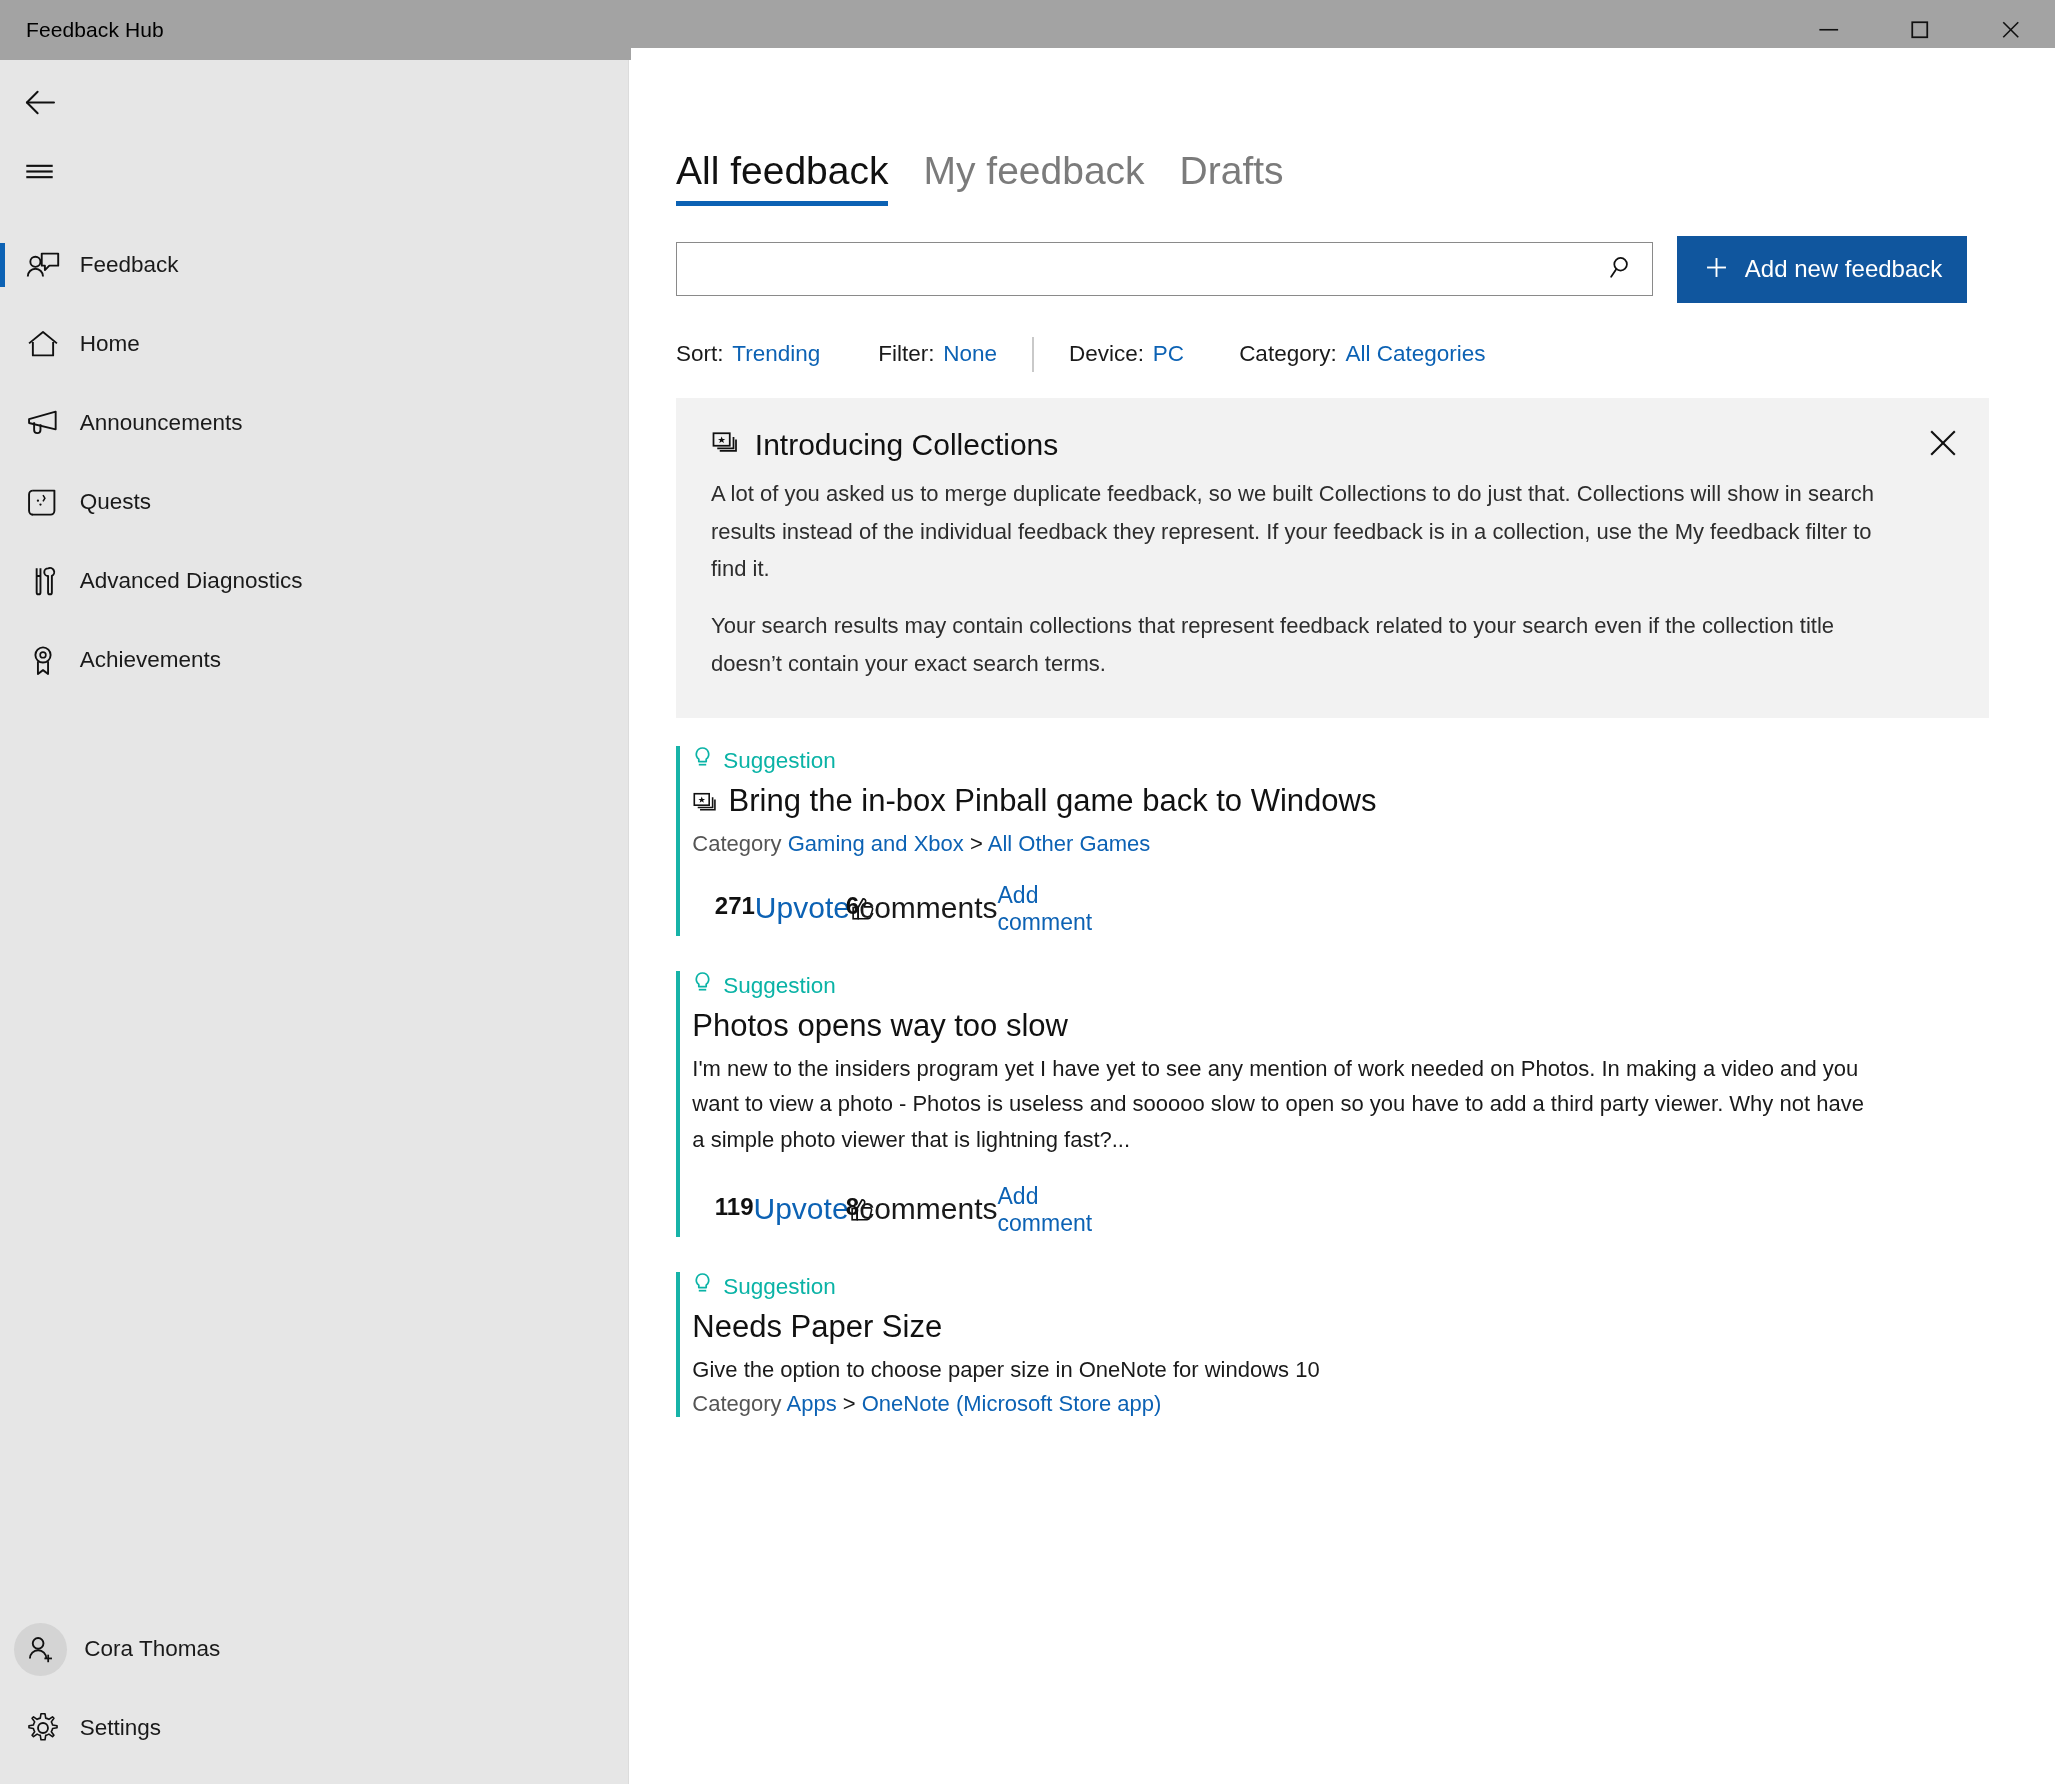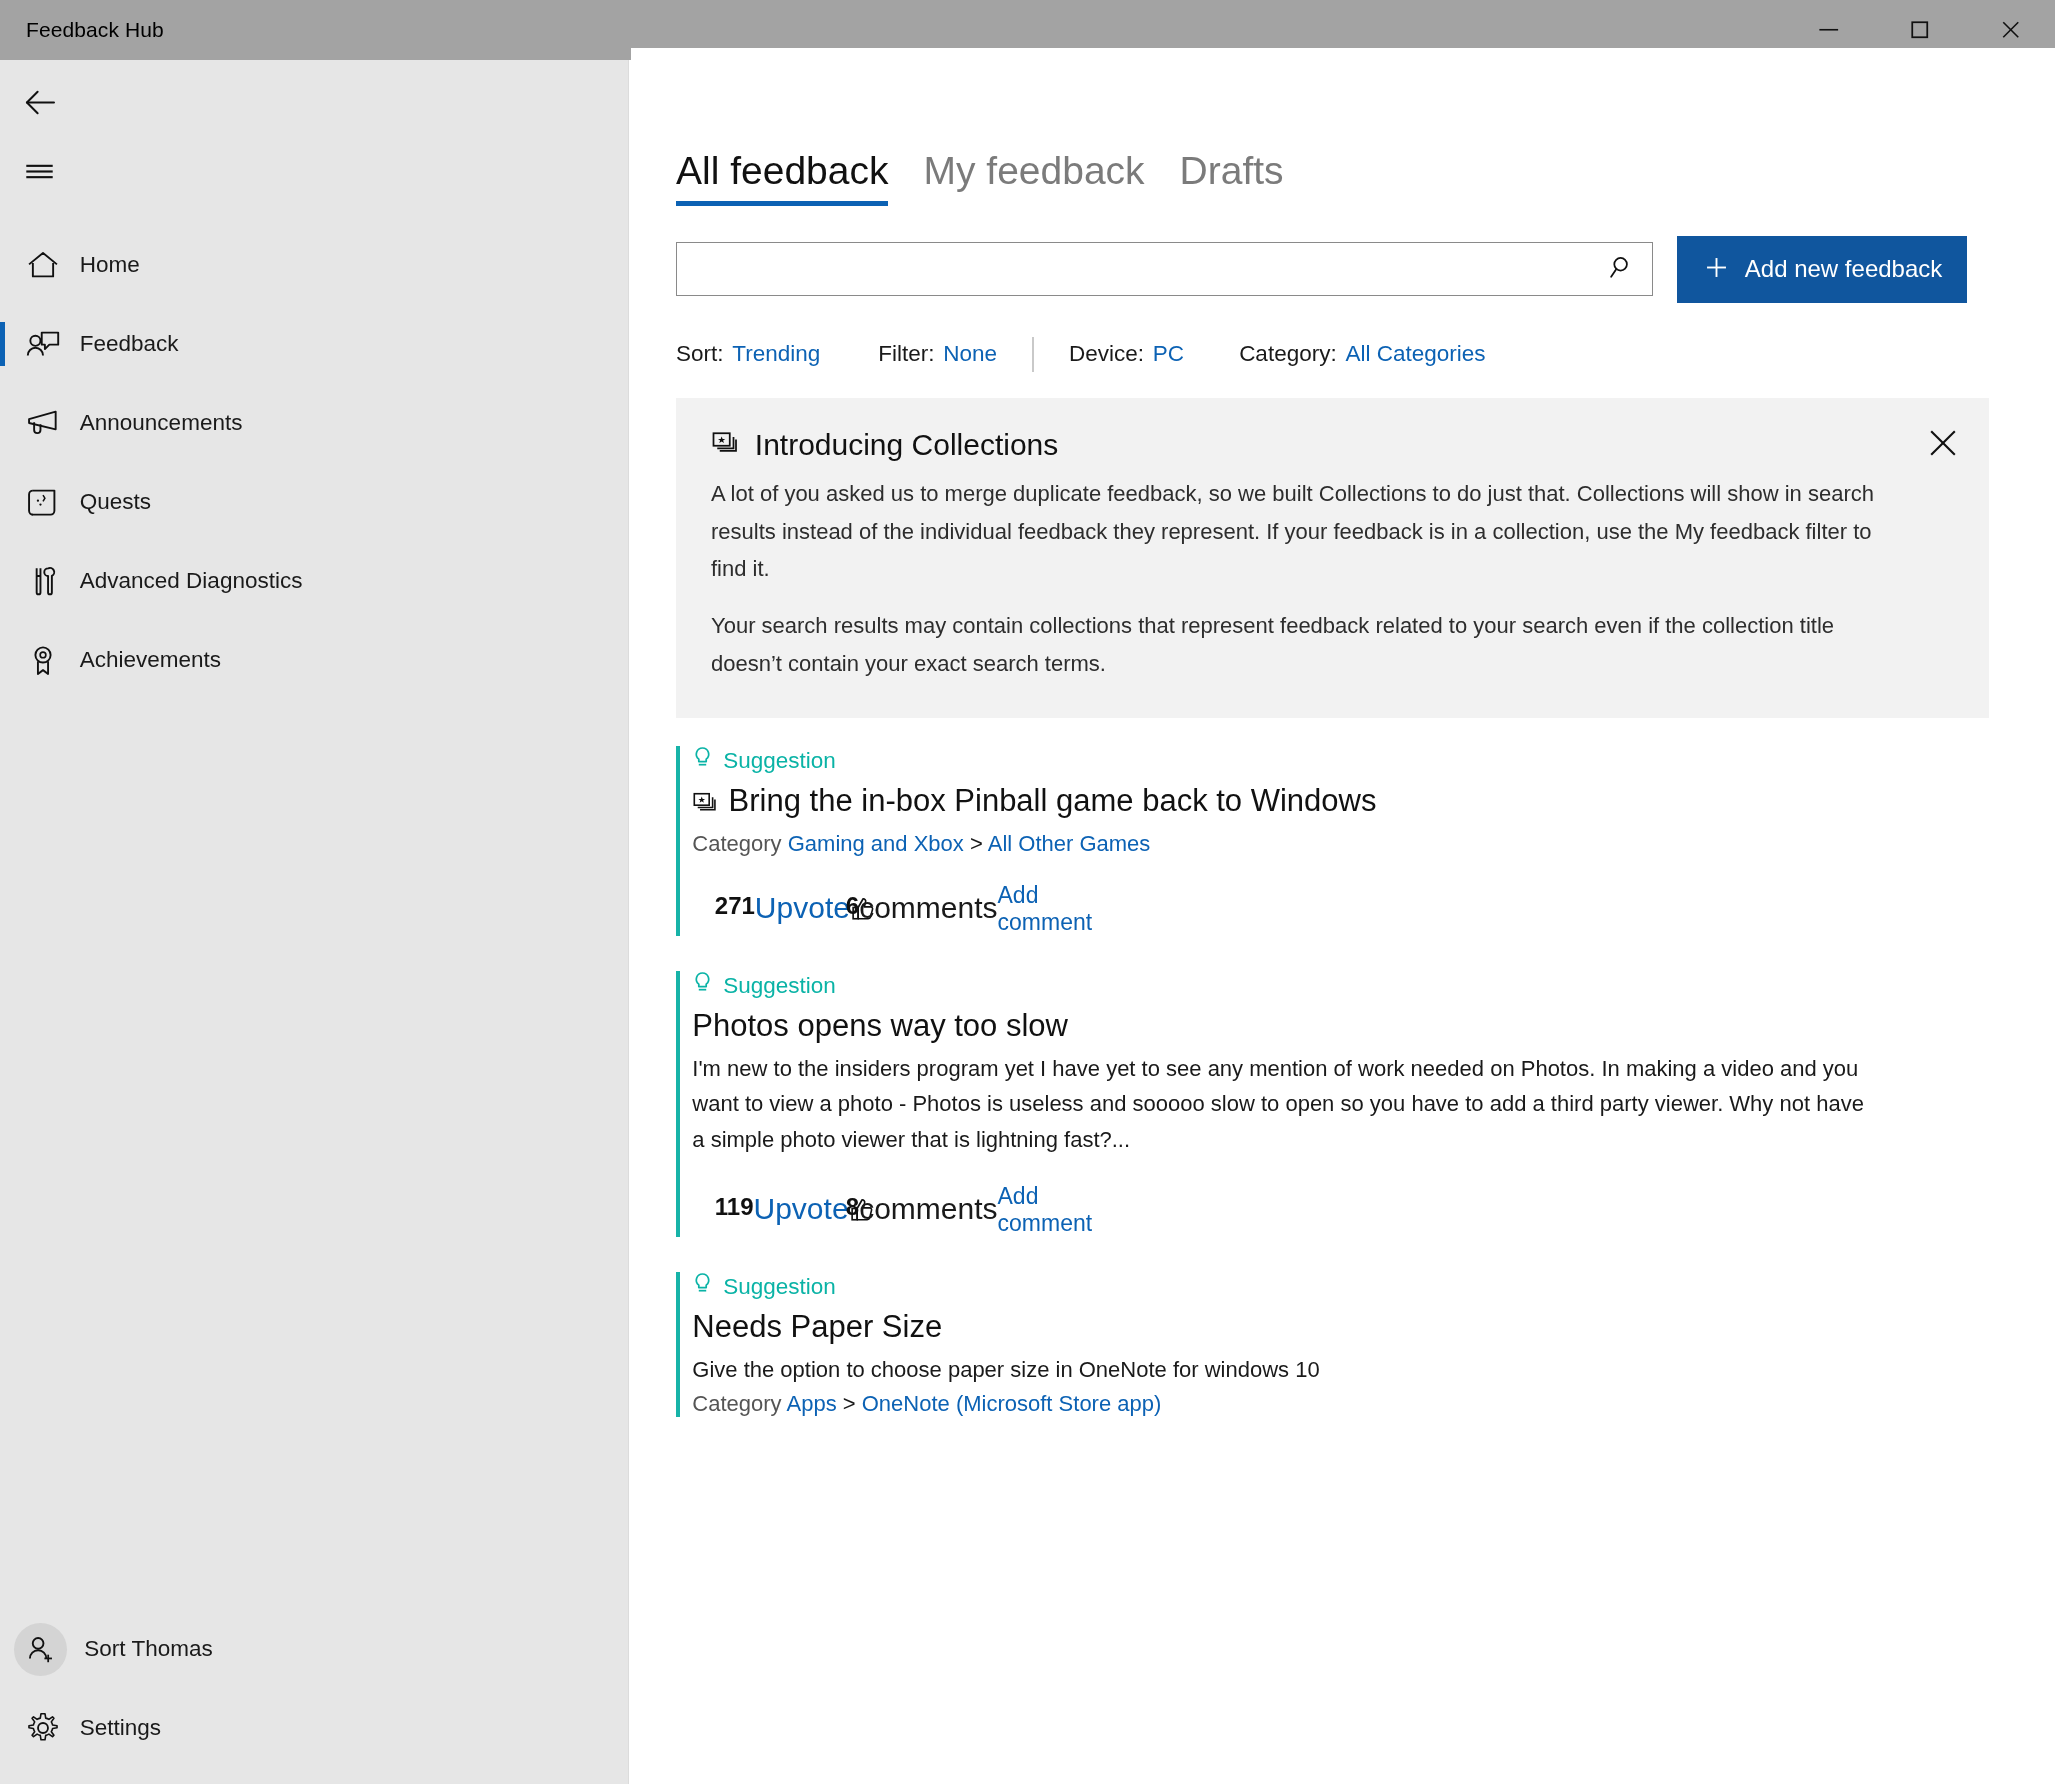--- a/index.html
+++ b/index.html
@@ -221,41 +221,41 @@
   <div class="nav-top-btn">
     <svg width="39" height="39" viewBox="0 0 62 62">
       <line x1="10" y1="22" x2="52" y2="22" stroke="#111" stroke-width="3.4"></line>
       <line x1="10" y1="31" x2="52" y2="31" stroke="#111" stroke-width="3.4"></line>
       <line x1="10" y1="40" x2="52" y2="40" stroke="#111" stroke-width="3.4"></line>
     </svg>
   </div>
 
   <div class="nav-list">
 
-    <div class="nav-item">
-
-      <span class="nav-icon">
-        <svg width="38" height="38" viewBox="0 0 60 60">
-          <path d="M8 29 L30 11 L52 29" fill="none" stroke="#111" stroke-width="3" stroke-linejoin="round"></path>
-          <path d="M14 27 V48 H46 V27" fill="none" stroke="#111" stroke-width="3" stroke-linejoin="round"></path>
-        </svg>
-      </span>
-      <span class="nav-label">Home</span>
-    </div>
-
     <div class="nav-item selected">
       <span class="sel-bar"></span>
       <span class="nav-icon">
         <svg width="38" height="38" viewBox="0 0 60 60">
           <circle cx="18" cy="25" r="8" fill="none" stroke="#111" stroke-width="3"></circle>
           <path d="M6 48 a12 12 0 0 1 24 0" fill="none" stroke="#111" stroke-width="3"></path>
           <path d="M28 12 H54 V31 H40 L33 38 V31 H28 Z" fill="none" stroke="#111" stroke-width="3" stroke-linejoin="round"></path>
         </svg>
       </span>
       <span class="nav-label">Feedback</span>
+    </div>
+
+    <div class="nav-item">
+
+      <span class="nav-icon">
+        <svg width="38" height="38" viewBox="0 0 60 60">
+          <path d="M8 29 L30 11 L52 29" fill="none" stroke="#111" stroke-width="3" stroke-linejoin="round"></path>
+          <path d="M14 27 V48 H46 V27" fill="none" stroke="#111" stroke-width="3" stroke-linejoin="round"></path>
+        </svg>
+      </span>
+      <span class="nav-label">Home</span>
     </div>
 
     <div class="nav-item">
 
       <span class="nav-icon">
         <svg width="38" height="38" viewBox="0 0 60 60">
           <path d="M8 24 L50 12 V40 L8 30 Z" fill="none" stroke="#111" stroke-width="3" stroke-linejoin="round"></path>
           <path d="M16 29 V41 a5 5 0 0 0 10 0 V32" fill="none" stroke="#111" stroke-width="3" stroke-linejoin="round"></path>
         </svg>
       </span>
@@ -304,21 +304,21 @@
   <div class="sidebar-bottom">
     <div class="acct-item">
       <span class="avatar">
         <svg width="34" height="34" viewBox="0 0 54 54">
           <circle cx="24" cy="18" r="8.5" fill="none" stroke="#111" stroke-width="3"></circle>
           <path d="M11 42 a13 13 0 0 1 26 0" fill="none" stroke="#111" stroke-width="3"></path>
           <line x1="40" y1="36" x2="40" y2="48" stroke="#111" stroke-width="2.8"></line>
           <line x1="34" y1="42" x2="46" y2="42" stroke="#111" stroke-width="2.8"></line>
         </svg>
       </span>
-      <span class="acct-label">Sort Thomas</span>
+      <span class="acct-label">Cora Thomas</span>
     </div>
 
     <div class="settings-item">
       <span class="nav-icon">
         <svg width="36" height="36" viewBox="0 0 58 58">
           <circle cx="29" cy="29" r="8" fill="none" stroke="#111" stroke-width="3"></circle>
           <path d="M29 6 l3.2 0 1.2 7.1 a17 17 0 0 1 5.1 2.1 l5.8-4.2 2.3 2.3 -4.2 5.8 a17 17 0 0 1 2.1 5.1 l7.1 1.2 0 3.2 -7.1 1.2 a17 17 0 0 1 -2.1 5.1 l4.2 5.8 -2.3 2.3 -5.8-4.2 a17 17 0 0 1 -5.1 2.1 l-1.2 7.1 -3.2 0 -3.2 0 -1.2-7.1 a17 17 0 0 1 -5.1-2.1 l-5.8 4.2 -2.3-2.3 4.2-5.8 a17 17 0 0 1 -2.1-5.1 l-7.1-1.2 0-3.2 7.1-1.2 a17 17 0 0 1 2.1-5.1 l-4.2-5.8 2.3-2.3 5.8 4.2 a17 17 0 0 1 5.1-2.1 l1.2-7.1 Z" fill="none" stroke="#111" stroke-width="2.6" stroke-linejoin="round"></path>
         </svg>
       </span>
       <span class="nav-label">Settings</span>

